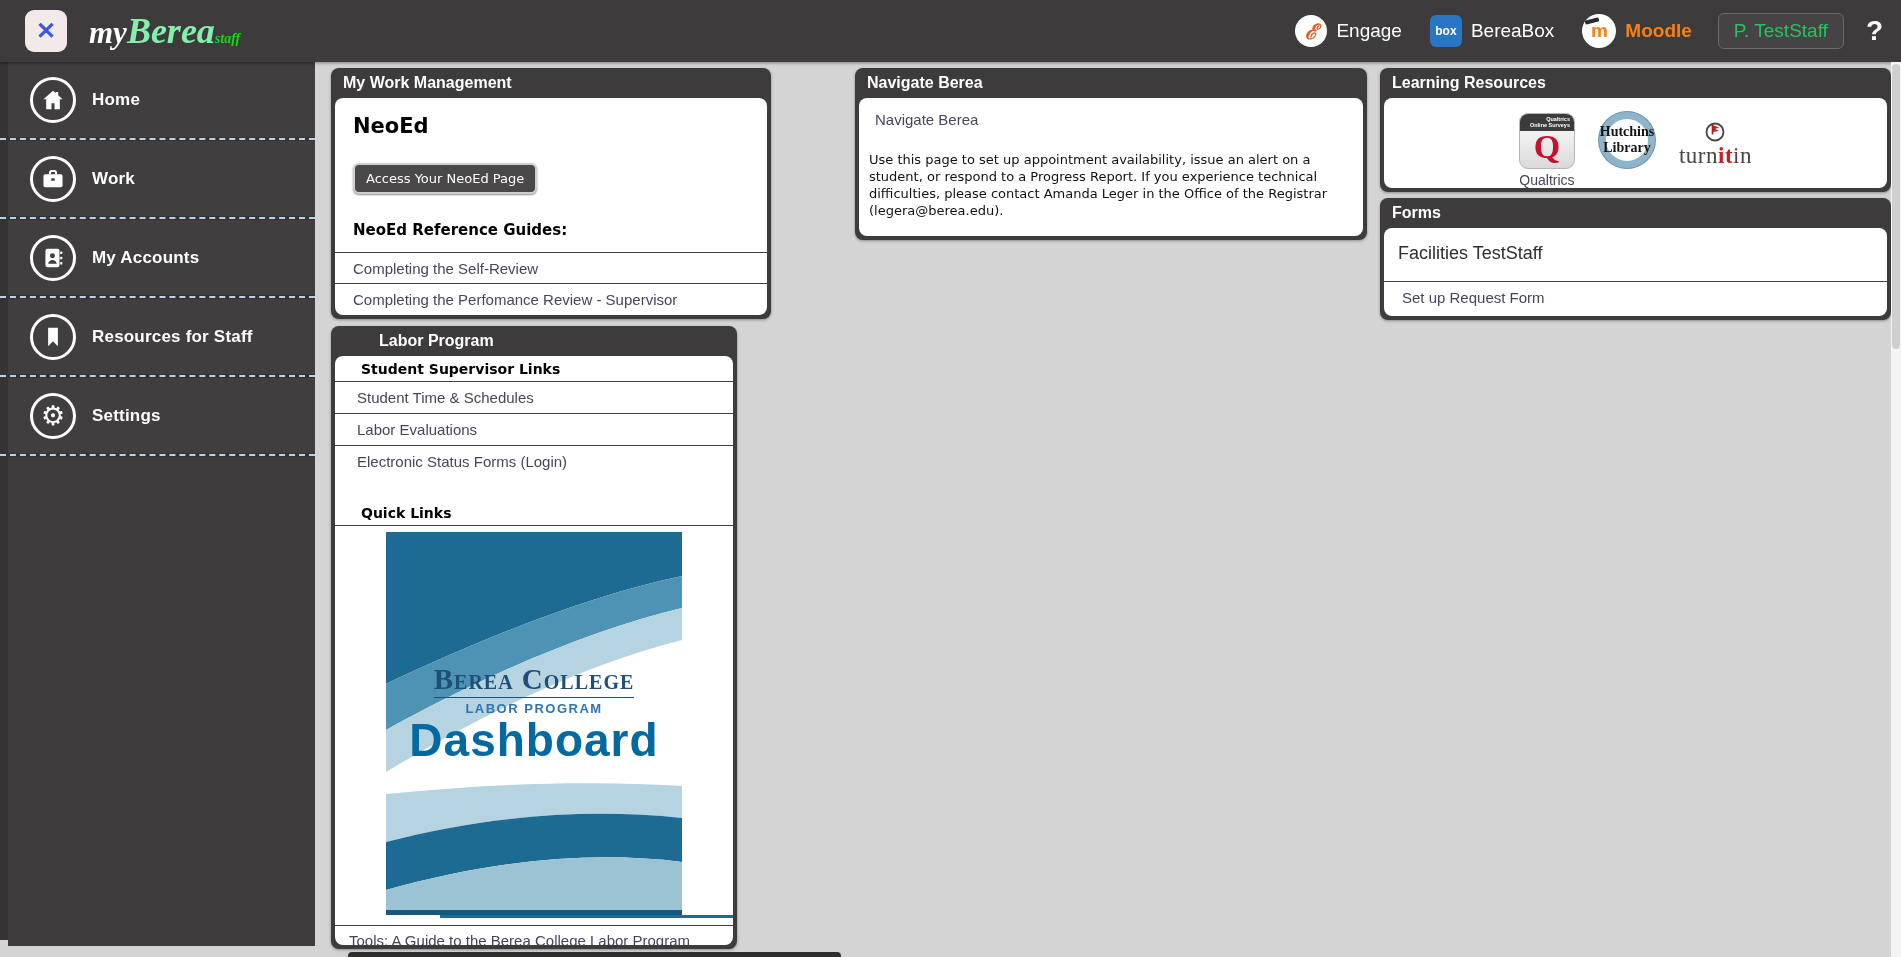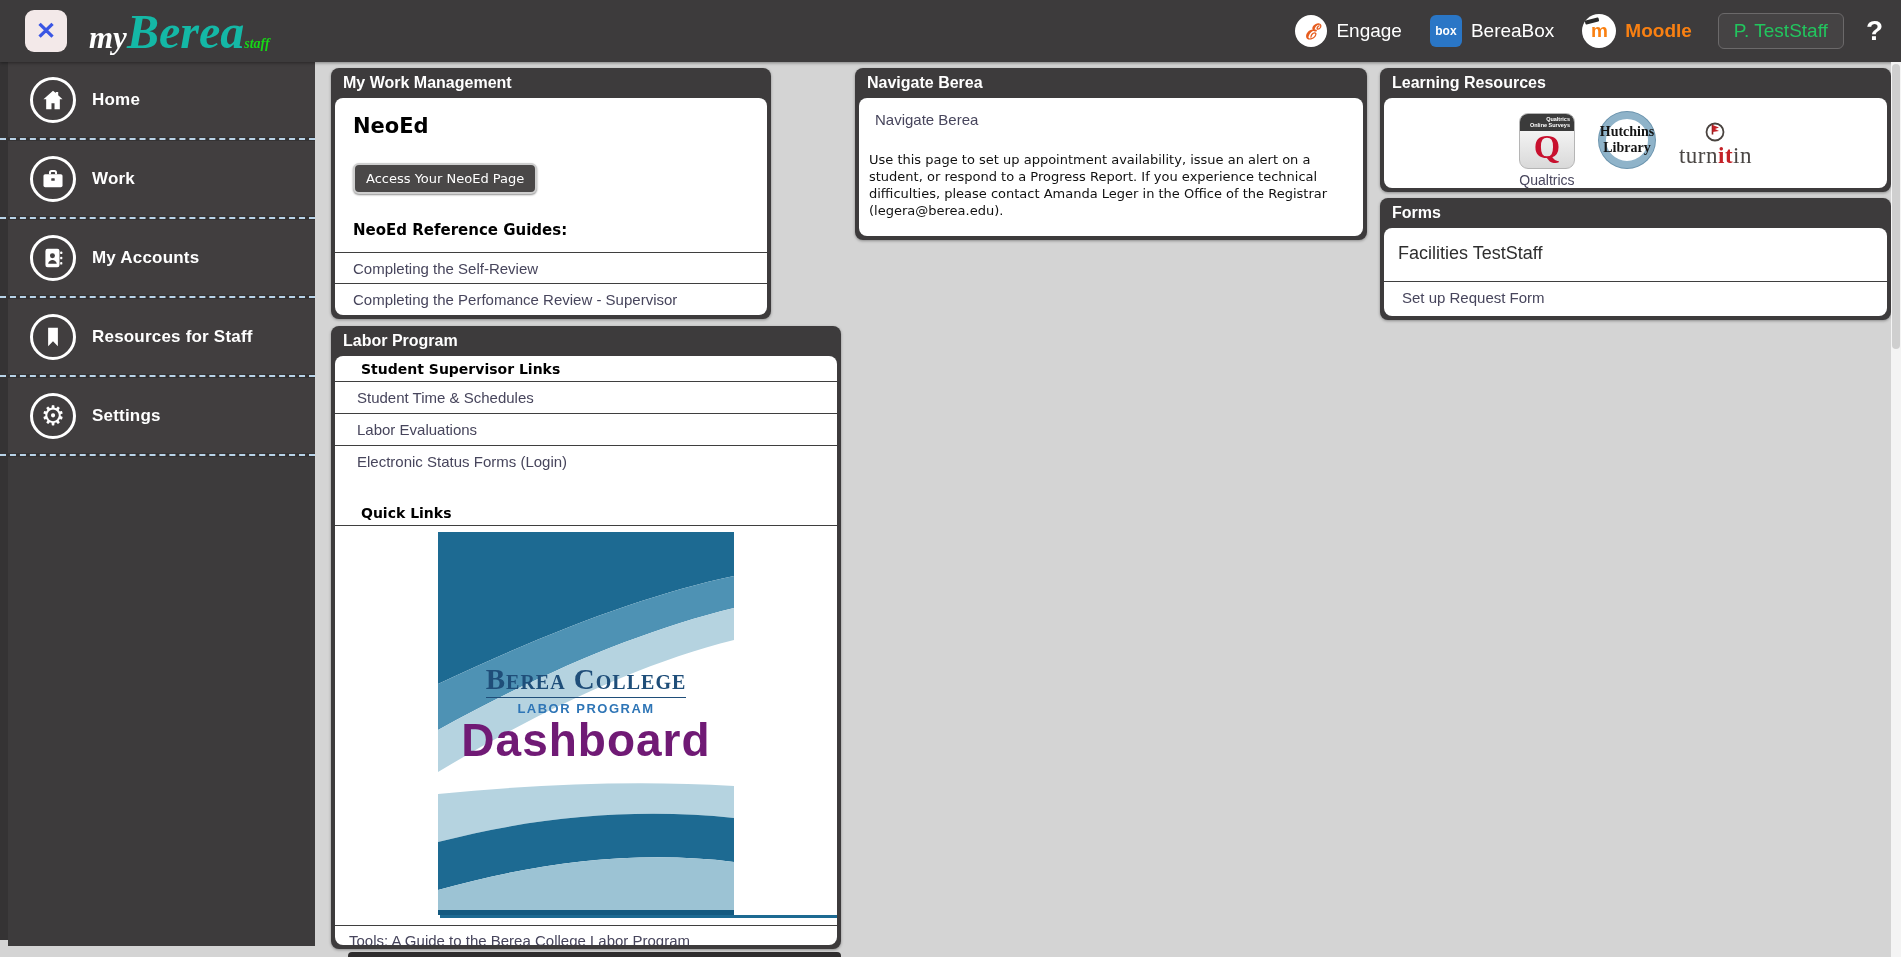--- a/index.html
+++ b/index.html
@@ -8,21 +8,21 @@
 
   
   .topbar{position:absolute;left:0;top:0;width:1901px;height:62px;background:#3d3b3c;
     display:flex;align-items:center;z-index:30;box-shadow:0 1px 3px rgba(0,0,0,.4);}
   .close-btn{width:42px;height:42px;margin-left:25px;border:none;border-radius:9px;
     background:#f3e9e9;color:#3a56e4;font-size:24px;font-weight:700;line-height:1;
     display:flex;align-items:center;justify-content:center;cursor:pointer;}
   .logo{margin-left:22px;font-family:"Liberation Serif",serif;font-style:italic;font-weight:700;
     white-space:nowrap;display:flex;align-items:baseline;}
   .logo-my{color:#fff;font-size:31px;}
-  .logo-berea{color:#14b8a6;font-size:48px;}
+  .logo-berea{color:#86efac;font-size:36px;}
   .logo-suffix{color:#16d816;font-size:14px;}
   .topbar-right{margin-left:auto;display:flex;align-items:center;margin-right:18px;}
   .top-link{display:flex;align-items:center;color:#fff;font-size:19px;text-decoration:none;
     margin-left:28px;cursor:pointer;}
   .top-link .lbl{margin-left:9px;}
   .engage-icon{width:32px;height:32px;border-radius:50%;background:#fff;display:flex;
     align-items:center;justify-content:center;color:#e65c1e;font-size:21px;font-weight:700;
     font-family:"DejaVu Serif",serif;font-style:italic;}
   .box-icon{width:32px;height:32px;border-radius:6px;background:#2a76c6;display:flex;
     align-items:center;justify-content:center;color:#fff;font-size:12px;font-weight:700;}
@@ -83,35 +83,35 @@
     justify-content:center;font-family:"Liberation Serif",serif;font-weight:700;font-size:14px;
     color:#141414;line-height:1.15;cursor:pointer;margin-top:-6px;}
   .turnitin{display:flex;flex-direction:column;align-items:center;cursor:pointer;margin-top:2px;}
   .turnitin-word{font-family:"Liberation Serif",serif;font-size:23px;letter-spacing:.5px;color:#4a4644;}
   .turnitin-word .red{color:#c42127;font-weight:700;}
 
   .forms-card{left:1380px;top:198px;width:511px;height:122px;}
   .forms-heading{margin:15px 0 0 14px;font-size:18px;color:#2e2e2e;}
   .forms-gap{height:17px;}
 
-  .lp-card{left:331px;top:326px;width:510px;height:623px;}
+  .lp-card{left:331px;top:326px;width:406px;height:623px;padding-left:36px;}
   .lp-section{font-family:"DejaVu Sans",sans-serif;font-size:14px;font-weight:700;color:#000;
     height:26px;line-height:26px;padding-left:26px;border-bottom:1px solid #3f3f3f;}
   .lp-row{height:32px;line-height:32px;padding-left:22px;font-size:15px;color:#47455c;
     border-bottom:1px solid #3f3f3f;cursor:pointer;}
   .lp-row.noborder{border-bottom:none;}
   .lp-quick{margin-top:22px;border-bottom:1px solid #3f3f3f;border-top:none;}
   .lp-image{position:relative;width:296px;height:383px;margin:6px auto 0;cursor:pointer;}
   .lp-image svg{position:absolute;inset:0;}
   .lp-image-text{position:absolute;left:0;right:0;top:133px;text-align:center;}
   .bc-college{font-family:"Liberation Serif",serif;font-variant:small-caps;font-weight:600;
     font-size:29px;color:#1f4e79;letter-spacing:1px;line-height:1;}
   .bc-line{width:200px;height:1px;background:#1f4e79;margin:3px auto 3px;}
   .bc-program{font-size:13px;letter-spacing:1.5px;color:#2e75b6;font-weight:600;}
-  .bc-dash{font-size:46px;font-weight:800;color:#701a75;line-height:1.05;letter-spacing:1px;}
+  .bc-dash{font-size:46px;font-weight:800;color:#0369a1;line-height:1.05;letter-spacing:1px;}
   .lp-image-rule{height:3px;background:#1d6a92;margin-left:105px;}
   .lp-tools{margin-top:7px;height:30px;line-height:30px;padding-left:14px;font-size:15px;
     color:#47455c;border-top:1px solid #3f3f3f;cursor:pointer;}
 
   .card-stub{position:absolute;left:348px;top:952px;width:493px;height:5px;background:#2f2d2e;
     border-radius:4px 4px 0 0;}
 
   .v-scrollbar{position:absolute;right:0;top:62px;width:10px;height:895px;background:#f4f4f4;z-index:40;}
   .v-thumb{width:8px;margin:0 auto;height:285px;background:#cfcfcf;border-radius:4px;margin-top:2px;}
 </style>

